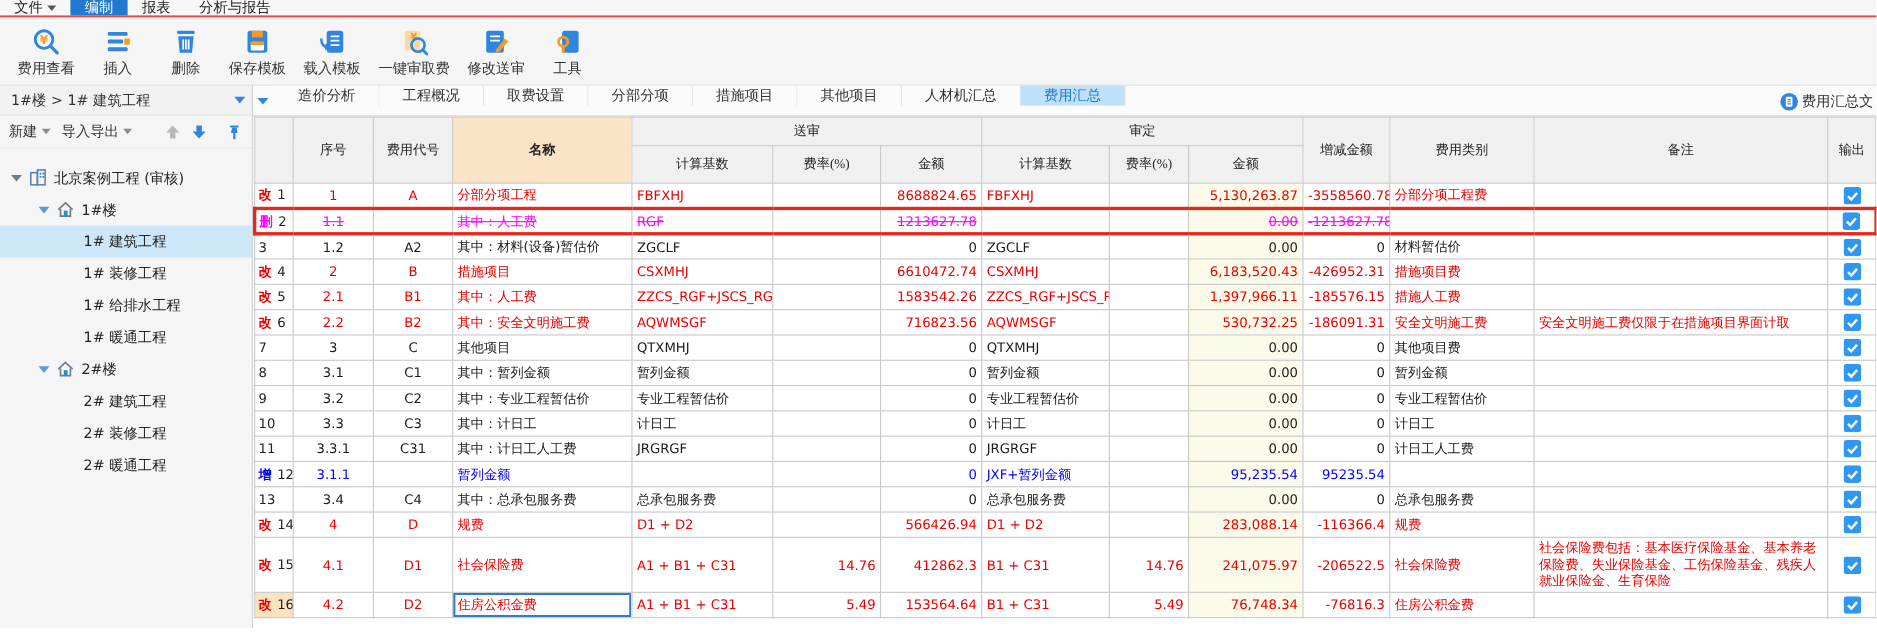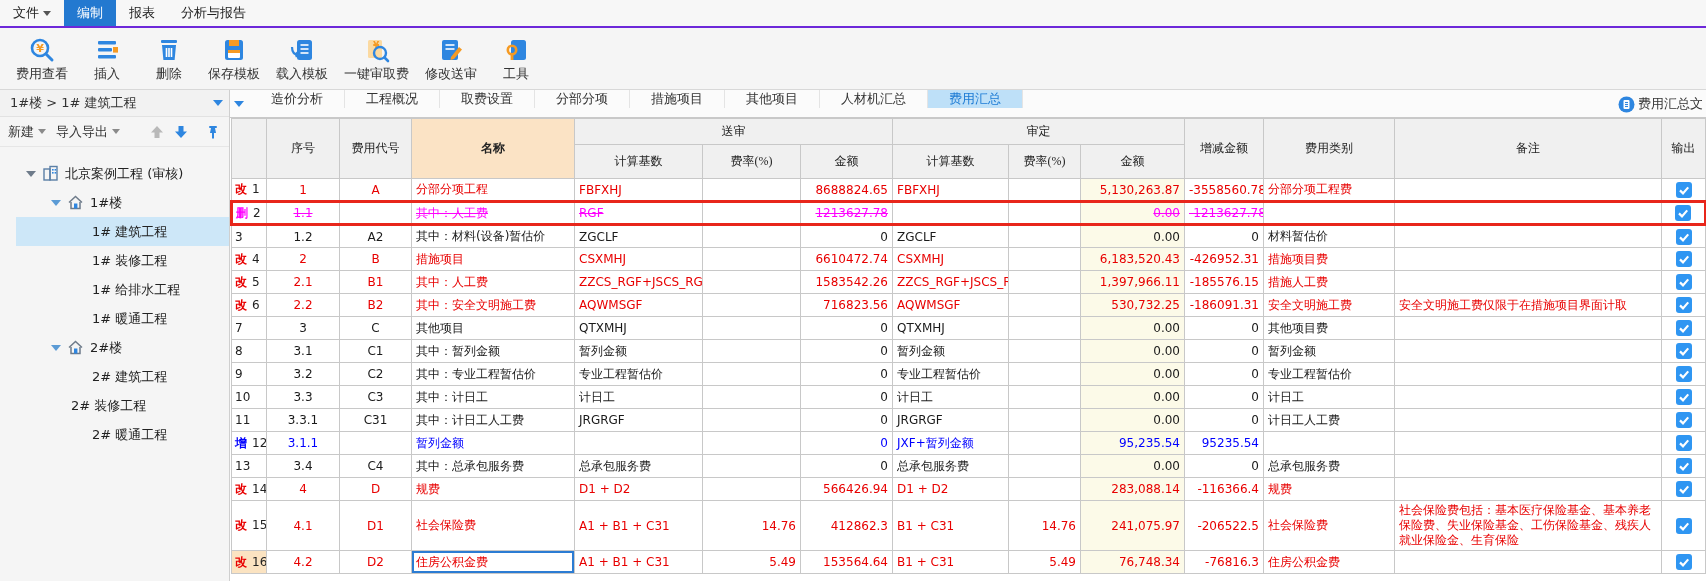--- a/index.html
+++ b/index.html
@@ -1,21 +1,21 @@
 <!DOCTYPE html>
 <html><head>
 <meta charset="utf-8">
 <style>
   * { margin:0; padding:0; box-sizing:border-box; }
   html,body { width:1706px; height:581px; overflow:hidden;
     font-family:"DejaVu Sans","Liberation Sans",sans-serif; background:#fff; color:#222; }
 
   
-  .menubar { height:28px; background:#F7F7F7; display:flex; align-items:stretch;
-    border-bottom:2px solid #6d28d9; font-size:13px; }
+  .menubar { height:16px; background:#F7F7F7; display:flex; align-items:stretch;
+    border-bottom:2px solid #ef4444; font-size:13px; }
   .menu-item { display:flex; align-items:center; padding:0 13px; color:#222; cursor:default; }
   .menu-item.active { background:#2379D0; color:#fff; }
   .menu-caret { display:inline-block; width:0; height:0; margin-left:4px;
     border-left:4px solid transparent; border-right:4px solid transparent; border-top:5px solid #555; }
 
   
   .toolbar { height:62px; background:#F5F5F5; border-bottom:1px solid #D8D8D8;
     display:flex; align-items:center; padding:0 8px; }
   .tbtn { display:flex; flex-direction:column; align-items:center; justify-content:center;
     min-width:62px; padding:2px 8px 0 8px; height:58px; cursor:default; }
@@ -34,21 +34,21 @@
   .crumb-caret { width:0; height:0; border-left:5px solid transparent; border-right:5px solid transparent; border-top:6px solid #2E86E0; }
   .actionbar { height:30px; display:flex; align-items:center; padding:0 8px; gap:0;
     font-size:13px; color:#333; border-bottom:1px solid #E6E6E6; }
   .actionbar .acaret { display:inline-block; width:0; height:0; margin:0 10px 0 4px;
     border-left:4px solid transparent; border-right:4px solid transparent; border-top:5px solid #8A8A8A; }
   .actionbar .spacer { flex:1; }
   .aicon { width:16px; height:16px; margin-left:8px; }
 
   
   .tree { flex:1; padding-top:12px; overflow:hidden; }
-  .tnode { height:29px; display:flex; align-items:center; font-size:13px; color:#222; cursor:default; white-space:nowrap;margin-left:16px; }
+  .tnode { height:29px; display:flex; align-items:center; font-size:13px; color:#222; cursor:default; white-space:nowrap; }
   .tnode.selected { background:#CDE7F8; }
   .texp { width:0; height:0; border-left:5px solid transparent; border-right:5px solid transparent;
     border-top:6px solid #5B9BD5; margin-right:6px; flex:none; }
   .texp.dark { border-top-color:#6E7B8A; }
   .texp.blank { border:none; width:10px; }
   .tico { width:17px; height:17px; margin-right:6px; flex:none; }
 
   
   .tabrow { height:28px; display:flex; align-items:flex-start; background:#FBFBFB;
     border-bottom:1px solid #C9C9C9; position:relative; }
@@ -253,21 +253,21 @@
               <path d="M2 8.5 L8.5 2.5 L15 8.5" fill="none" stroke="#6E7B8A" stroke-width="1.5"></path>
               <path d="M4 8 V14.5 H13 V8" fill="none" stroke="#6E7B8A" stroke-width="1.5"></path>
               <rect x="7" y="9.5" width="3.4" height="5" fill="#2E86E0"></rect>
             </svg></span>
           <span>2#楼</span>
         </div>
         <div class="tnode" style="padding-left: 60px;">
           <span class="texp blank"></span>
           <span>2# 建筑工程</span>
         </div>
-        <div class="tnode" style="padding-left: 39px;">
+        <div class="tnode" style="padding-left: 60px;">
           <span class="texp blank"></span>
           <span>2# 装修工程</span>
         </div>
         <div class="tnode" style="padding-left: 60px;">
           <span class="texp blank"></span>
           <span>2# 暖通工程</span>
         </div>
       </div>
   </div>
 

